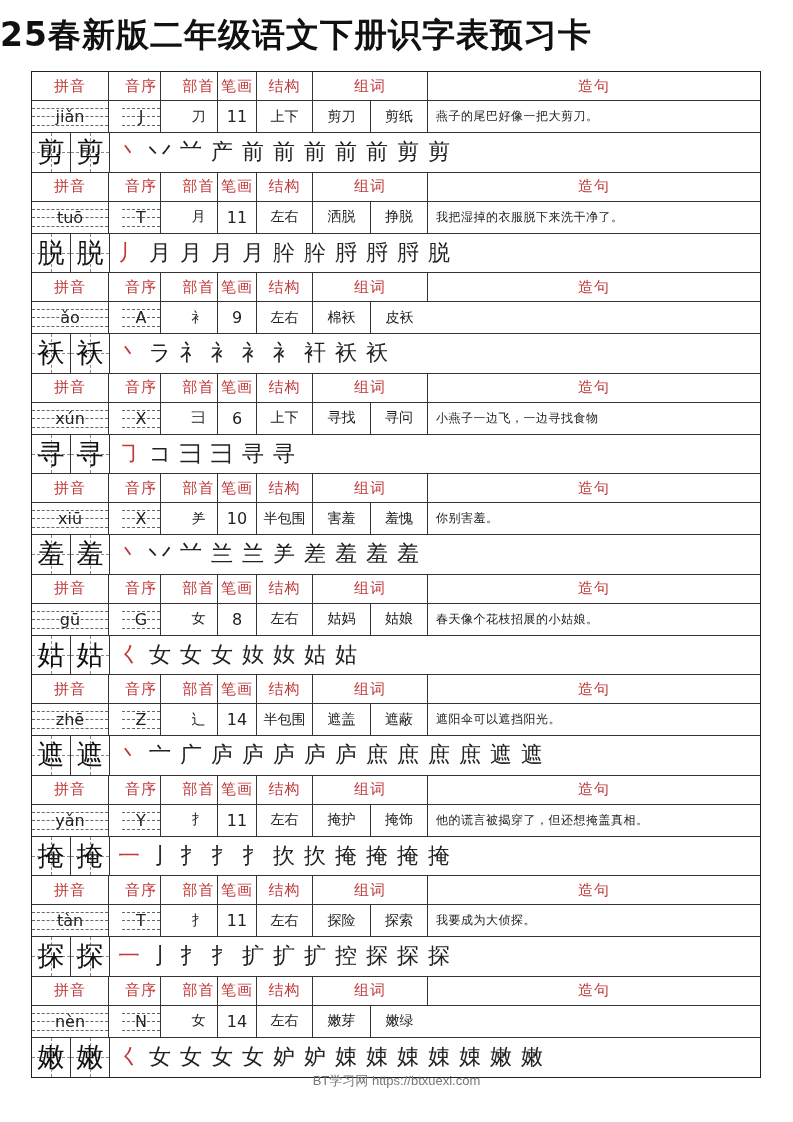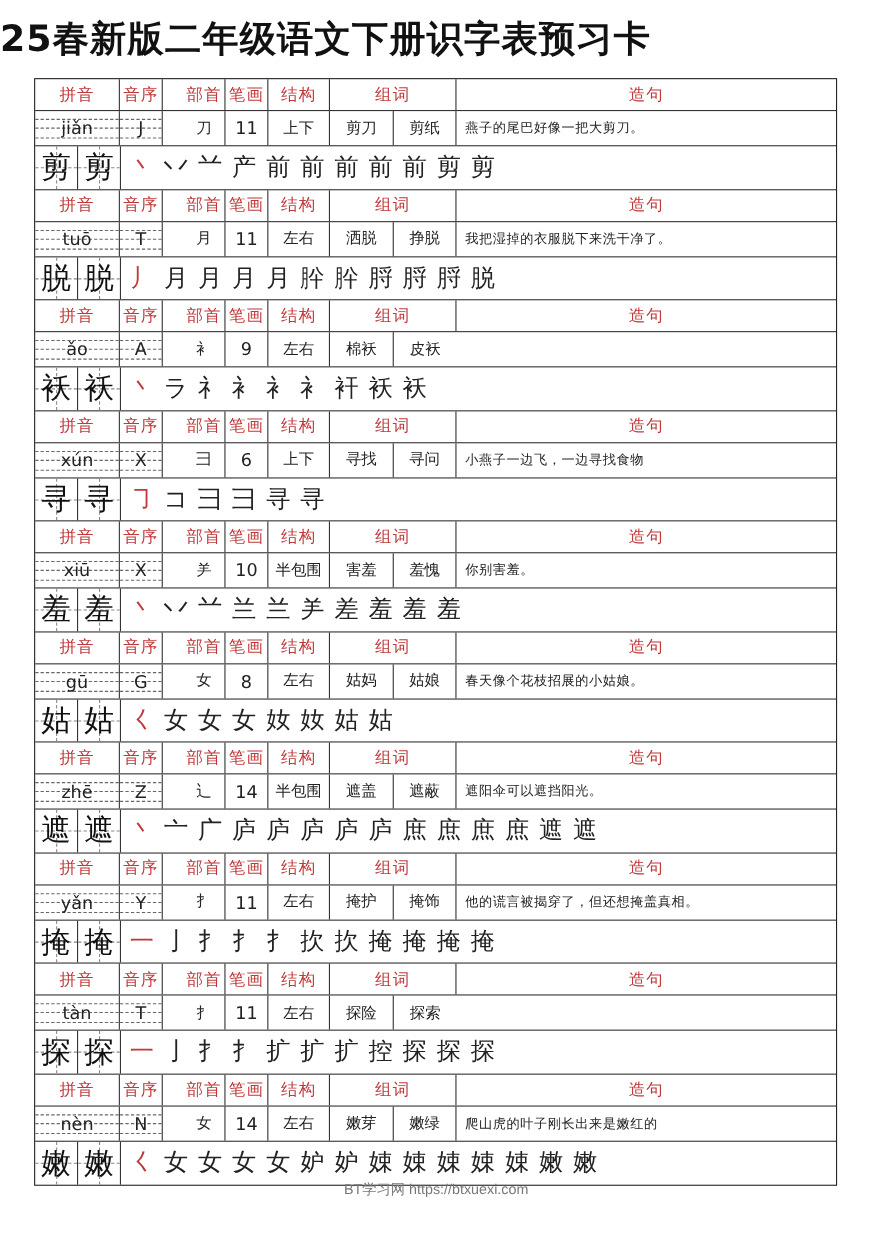--- a/index.html
+++ b/index.html
@@ -12,21 +12,21 @@
            border: 1.5px solid #222; box-sizing: border-box; }
   .block { position: relative; }
   .row { display: flex; box-sizing: border-box; border-bottom: 1px solid #333; }
   .row.head { height: 29px; }
   .row.data { height: 32px; }
   .row.write { height: 39.5px; }
   .block:last-child .row.write { border-bottom: none; }
   .cell { box-sizing: border-box; border-right: 1px solid #333; display: flex;
           align-items: center; justify-content: center; white-space: nowrap; overflow: hidden; position: relative; }
   .cell:last-child { border-right: none; }
-  .c-py { width: 77px; } .c-yx { width: 39px; } .c-bs { width: 38px; margin-left: 19px; } .c-bh { width: 39px; }
+  .c-py { width: 77px; } .c-yx { width: 39px; margin-left: 13px; } .c-bs { width: 38px; margin-left: 19px; } .c-bh { width: 39px; }
   .c-jg { width: 56px; } .c-zc { width: 115px; text-align: right; } .c-zc1 { width: 58px; } .c-zc2 { width: 57px; }
   .c-zj { flex: 1; }
   .head .cell { color: #c0393b; font-size: 15px; letter-spacing: 1px; }
   .data .cell { font-size: 14px; color: #222; }
   .data .latin { font-family: "DejaVu Sans", "Liberation Sans", sans-serif; font-size: 16px; }
   .data .sentence { justify-content: flex-start; padding-left: 8px; font-size: 12px; letter-spacing: 0.5px; }
   .dotline { position: absolute; left: 0; right: 0; border-top: 1px dashed #666; }
   .dl-top { top: 7px; } .dl-mid { top: 15px; } .dl-bot { bottom: 6px; }
   .write .cell.big { width: 39px; font-size: 27px; color: #111; position: relative; }
   .write .cell.big .vguide { position: absolute; top: 0; bottom: 0; left: 50%; border-left: 1px dashed #888; }
@@ -512,20 +512,21 @@
         <span class="dotline dl-top"></span>
           <span class="dotline dl-mid"></span>
           <span class="dotline dl-bot"></span>
         <span style="position:relative">T</span>
       </div>
       <div class="cell c-bs">扌</div>
       <div class="cell c-bh latin">11</div>
       <div class="cell c-jg">左右</div>
       <div class="cell c-zc1">探险</div>
       <div class="cell c-zc2">探索</div>
+      <div class="cell c-zj sentence">我要成为大侦探。</div>
     </div>
     <div class="row write">
       <div class="cell big">
         <span class="vguide"></span>
           <span class="hguide"></span>
         <span class="ch">探</span>
       </div>
       <div class="cell big">
         <span class="vguide"></span>
           <span class="hguide"></span>
@@ -568,21 +569,20 @@
         <span class="dotline dl-top"></span>
           <span class="dotline dl-mid"></span>
           <span class="dotline dl-bot"></span>
         <span style="position:relative">N</span>
       </div>
       <div class="cell c-bs">女</div>
       <div class="cell c-bh latin">14</div>
       <div class="cell c-jg">左右</div>
       <div class="cell c-zc1">嫩芽</div>
       <div class="cell c-zc2">嫩绿</div>
-      <div class="cell c-zj sentence">爬山虎的叶子刚长出来是嫩红的</div>
     </div>
     <div class="row write">
       <div class="cell big">
         <span class="vguide"></span>
           <span class="hguide"></span>
         <span class="ch">嫩</span>
       </div>
       <div class="cell big">
         <span class="vguide"></span>
           <span class="hguide"></span>

